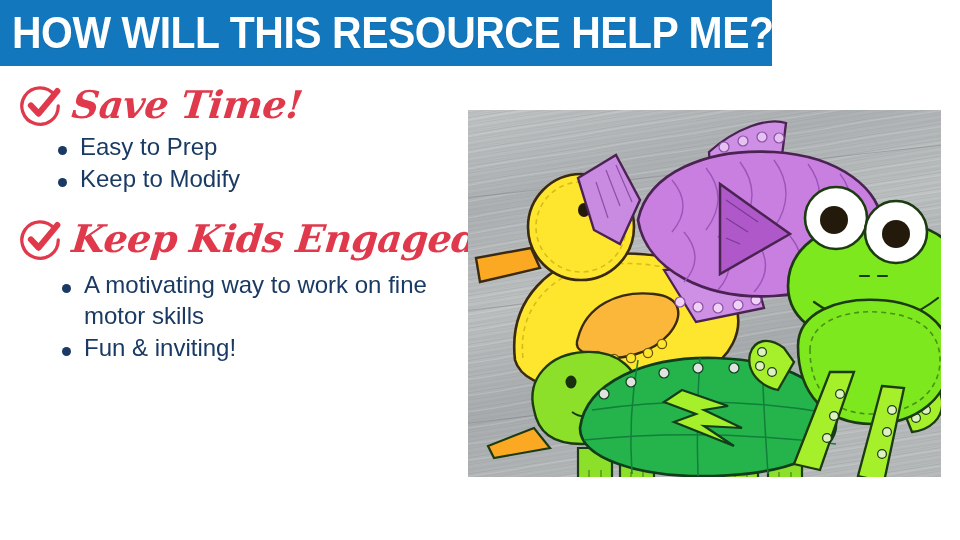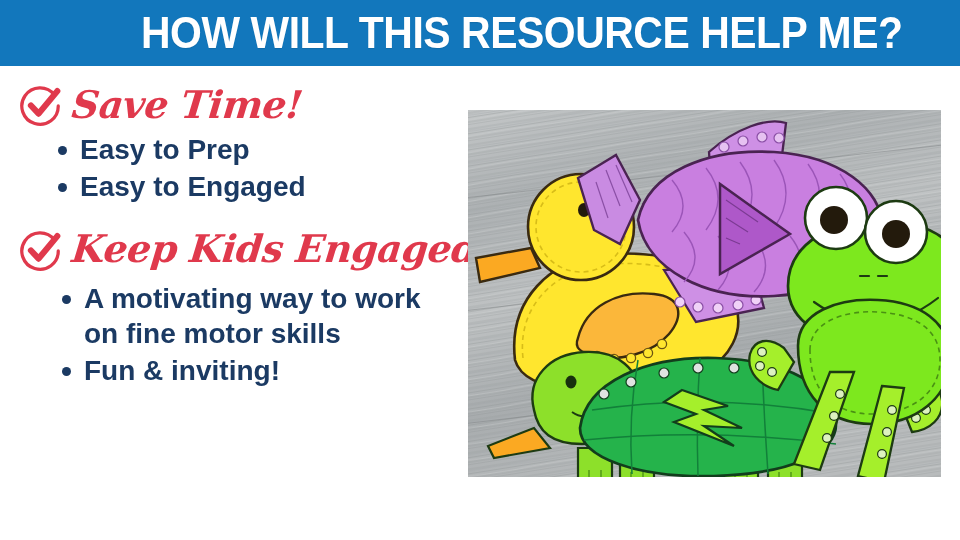--- a/index.html
+++ b/index.html
@@ -13,28 +13,27 @@
     overflow: hidden;
     font-family: "Liberation Sans", sans-serif;
     position: relative;
   }
 
   
   .header-banner {
     position: absolute;
     left: 0;
     top: 0;
-    width: 960px;
+    width: 772px;
     height: 66px;
     background: #1277bc;
     display: flex;
     align-items: center;
     box-sizing: border-box;
     padding-left: 12px;
-    justify-content: flex-end;
   }
   .header-title {
     color: #ffffff;
     font-family: "Liberation Sans Narrow", "Liberation Sans", sans-serif;
     font-weight: bold;
     font-size: 44px;
     letter-spacing: -0.5px;
     transform: scaleX(0.93);
     transform-origin: left center;
     white-space: nowrap;
@@ -94,23 +93,23 @@
   .bullet-dot {
     flex: 0 0 auto;
     width: 9px;
     height: 9px;
     border-radius: 50%;
     background: #1b3a63;
     margin-top: 14px;
   }
   .bullet-text {
     color: #1b3a63;
-    font-size: 28px;
+    font-size: 24px;
     line-height: 1.28;
-    font-weight: 700;
+    font-weight: 400;
     max-width: 360px;
   }
 
   .group-two { margin-top: 22px; }
   .group-two .bullet-list { margin-top: 8px; padding-left: 48px; }
 
   
   .photo-frame {
     position: absolute;
     left: 468px;
@@ -139,21 +138,21 @@
       </svg>
       <div class="benefit-heading-text">Save Time!</div>
     </div>
     <ul class="bullet-list">
       <li>
         <span class="bullet-dot"></span>
         <span class="bullet-text">Easy to Prep</span>
       </li>
       <li>
         <span class="bullet-dot"></span>
-        <span class="bullet-text">Easy to Engaged</span>
+        <span class="bullet-text">Keep to Modify</span>
       </li>
     </ul>
   </div>
 
   <div class="benefit-group group-two">
     <div class="benefit-heading">
       <svg class="check-icon" viewBox="0 0 48 48">
         <path d="M38 13.5 A19 19 0 1 0 42 25" fill="none" stroke="#E0394C" stroke-width="3.4" stroke-linecap="round"></path>
         <path d="M13.5 24.5 L21.5 33 L41 9.5" fill="none" stroke="#E0394C" stroke-width="6.4" stroke-linecap="round" stroke-linejoin="round"></path>
       </svg>

